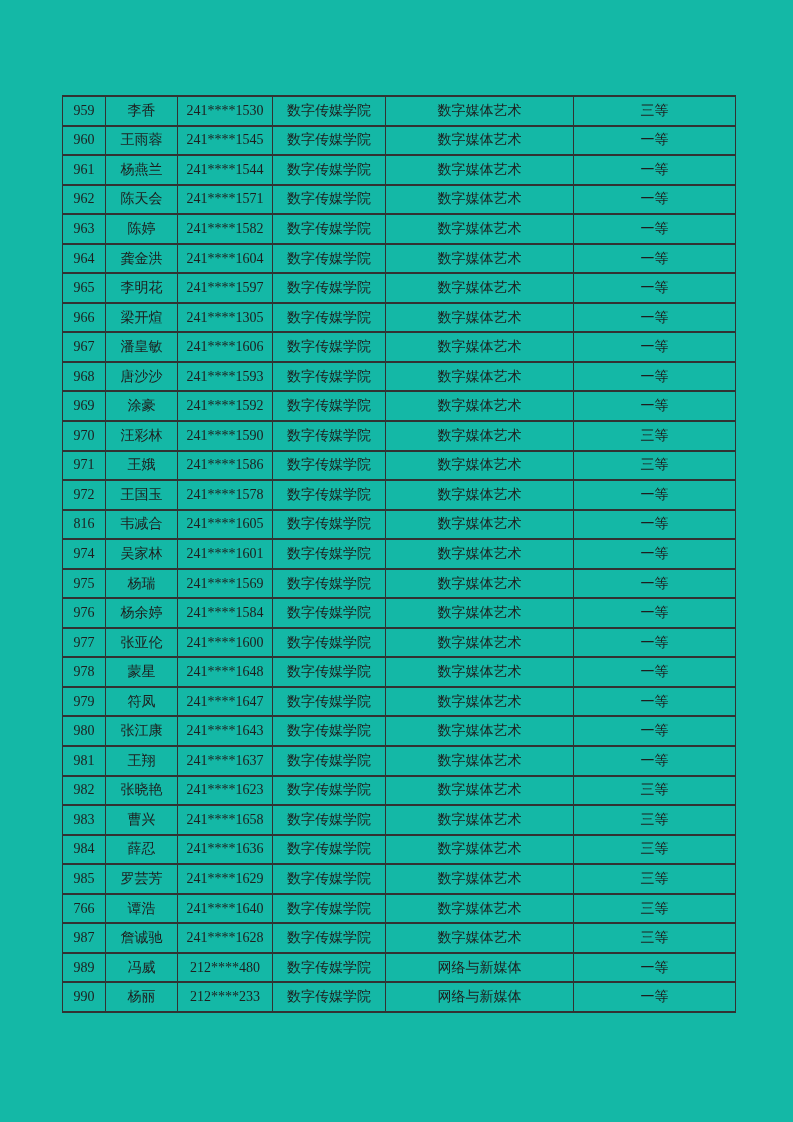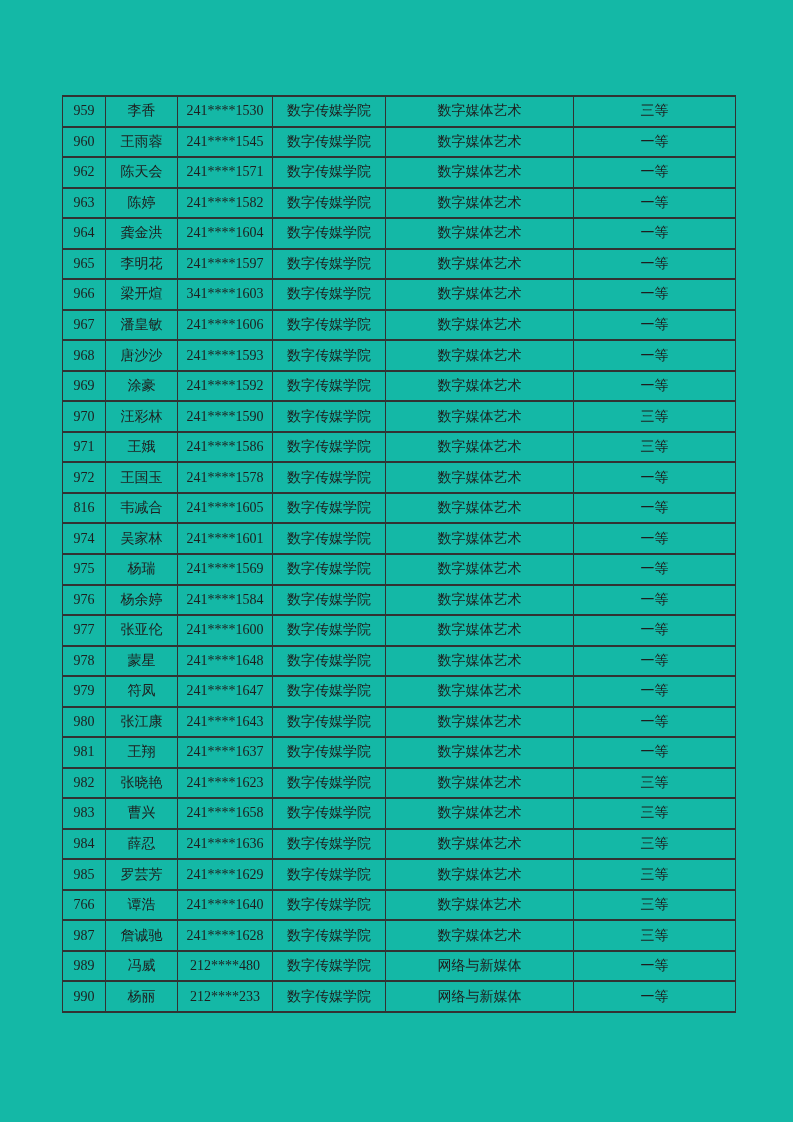--- a/index.html
+++ b/index.html
@@ -76,20 +76,28 @@
         </tr>
         <tr>
           <td>960</td>
           <td>王雨蓉</td>
           <td>241****1545</td>
           <td>数字传媒学院</td>
           <td>数字媒体艺术</td>
           <td>一等</td>
         </tr>
         <tr>
+          <td>961</td>
+          <td>杨燕兰</td>
+          <td>241****1544</td>
+          <td>数字传媒学院</td>
+          <td>数字媒体艺术</td>
+          <td>一等</td>
+        </tr>
+        <tr>
           <td>962</td>
           <td>陈天会</td>
           <td>241****1571</td>
           <td>数字传媒学院</td>
           <td>数字媒体艺术</td>
           <td>一等</td>
         </tr>
         <tr>
           <td>963</td>
           <td>陈婷</td>
@@ -110,21 +118,21 @@
           <td>965</td>
           <td>李明花</td>
           <td>241****1597</td>
           <td>数字传媒学院</td>
           <td>数字媒体艺术</td>
           <td>一等</td>
         </tr>
         <tr>
           <td>966</td>
           <td>梁开煊</td>
-          <td>341****1603</td>
+          <td>241****1305</td>
           <td>数字传媒学院</td>
           <td>数字媒体艺术</td>
           <td>一等</td>
         </tr>
         <tr>
           <td>967</td>
           <td>潘皇敏</td>
           <td>241****1606</td>
           <td>数字传媒学院</td>
           <td>数字媒体艺术</td>

